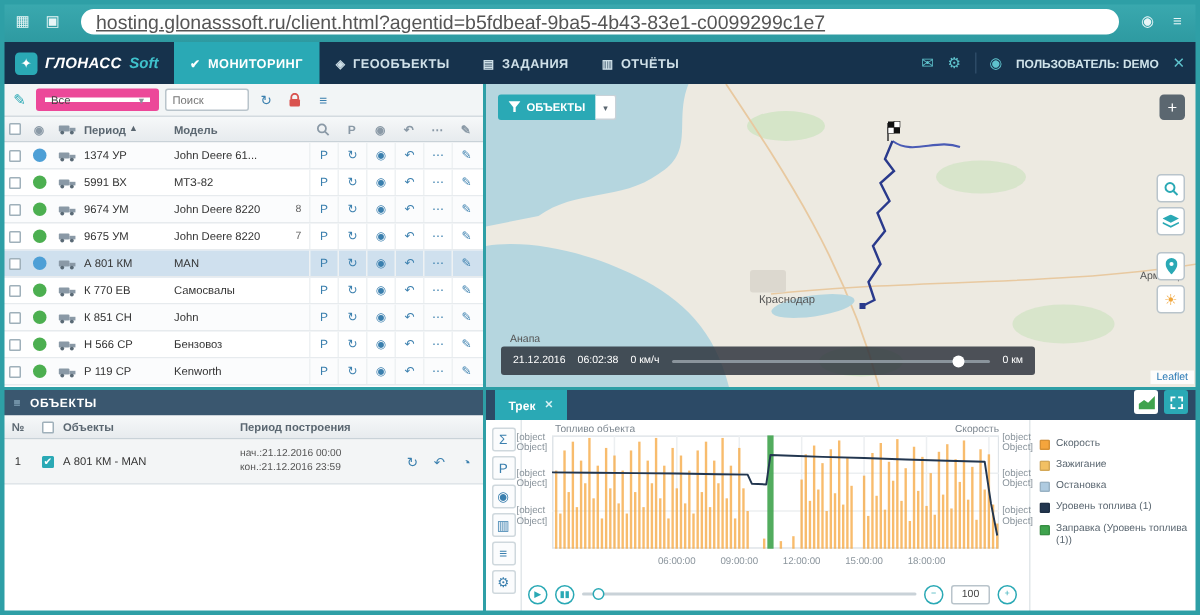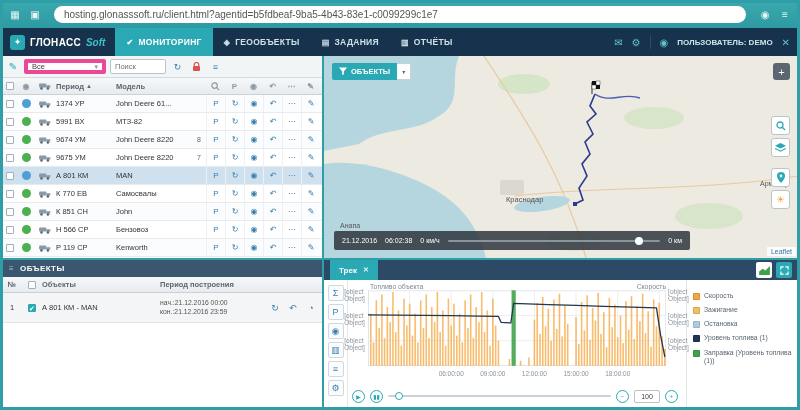--- a/index.html
+++ b/index.html
@@ -5,42 +5,42 @@
   *{margin:0;padding:0;box-sizing:border-box;}
   html,body{width:800px;height:410px;}
   #root{position:relative;width:800px;height:410px;background:#2E9FA6;font-family:"Liberation Sans",sans-serif;overflow:hidden;}
   #root::after{content:"";position:absolute;inset:0;border:3px solid #2E9FA6;pointer-events:none;z-index:50;}
   svg{font-family:inherit;display:block;}
 
   
   .chrome{position:absolute;left:0;top:0;width:800px;height:28px;background:linear-gradient(#3BAAB0,#2E9AA1);display:flex;align-items:center;padding:0 8px;gap:6px;}
   .chrome .cicon{color:#e8f6f7;font-size:10px;width:14px;text-align:center;cursor:pointer;}
   .urlbar{flex:1;height:17px;background:#fff;border-radius:9px;display:flex;align-items:center;padding:0 10px;margin:0 6px;overflow:hidden;}
-  .urlbar span{font-size:10px;color:#555;white-space:nowrap;}
+  .urlbar span{font-size:13px;color:#555;white-space:nowrap;text-decoration:underline;}
 
   
   .nav{position:absolute;left:0;top:28px;width:800px;height:28px;background:#16324C;display:flex;align-items:stretch;}
   .logo{display:flex;align-items:center;gap:5px;padding:0 10px;}
   .logo .lsq{width:15px;height:15px;background:#2AA9B5;border-radius:3px;color:#fff;font-size:9px;display:flex;align-items:center;justify-content:center;}
-  .logo b{color:#fff;font-size:10px;letter-spacing:.3px;}
+  .logo b{color:#fff;font-style:italic;font-size:10px;letter-spacing:.3px;}
   .logo i{color:#3FC1CB;font-size:10px;font-weight:bold;}
   .nav-items{display:flex;align-items:stretch;}
   .nav-item{display:flex;align-items:center;gap:5px;padding:0 11px;color:#cfe0e8;font-size:8.5px;font-weight:bold;letter-spacing:.3px;cursor:pointer;}
   .nav-item[data-active="true"]{background:#2AA9B5;color:#fff;}
   .nav-item .ni{font-size:8px;}
   .nav-right{margin-left:auto;display:flex;align-items:center;gap:9px;padding:0 10px;}
   .nav-right .nricon{color:#5fc3cd;font-size:10px;cursor:pointer;}
   .nav-right .sep{width:1px;height:14px;background:#2c4a66;}
   .nav-user{color:#cfe3ea;font-size:8px;font-weight:bold;}
 
   
   .left-panel{position:absolute;left:2px;top:56px;width:320px;height:202px;background:#fff;overflow:hidden;}
   .lp-toolbar{height:22px;background:#f2f5f6;border-bottom:1px solid #d4dbe0;display:flex;align-items:center;gap:4px;padding:0 4px;}
   .tool-pencil{color:#2AA9B5;font-size:10px;width:14px;text-align:center;cursor:pointer;}
-  .select{height:15px;background:#fff;border:4px solid #ec4899;border-radius:2px;display:flex;align-items:center;justify-content:space-between;padding:0 4px;font-size:7.5px;color:#444;cursor:pointer;}
+  .select{height:15px;background:#fff;border:6px solid #ec4899;border-radius:2px;display:flex;align-items:center;justify-content:space-between;padding:0 4px;font-size:7.5px;color:#444;cursor:pointer;}
   .select .caret{color:#8a949c;font-size:7px;margin-left:4px;}
   .sel-all{width:82px;} .sel-group{width:108px;}
   .search-in{width:56px;height:15px;border:1px solid #b9c4cb;border-radius:2px;font-size:7.5px;padding:0 4px;color:#444;font-family:inherit;}
   .tbtn{width:15px;height:15px;display:flex;align-items:center;justify-content:center;font-size:9px;color:#3a7fae;cursor:pointer;}
   .tbtn.red svg{display:block;}
   .vhead,.vrow{display:grid;grid-template-columns:16px 16px 22px 60px 76px 14px repeat(6,19px);align-items:center;}
   .vhead{height:17px;background:linear-gradient(#f6f8f9,#e7ebee);border-bottom:1px solid #c9d2d8;font-size:7.5px;font-weight:bold;color:#5a6670;}
   .vhead .hic{color:#8a99a6;font-size:8px;text-align:center;}
   .vhead .sort{color:#5a6670;font-size:6px;margin-left:2px;}
   .vrow{height:18px;border-bottom:1px solid #e7ebee;font-size:7.5px;color:#333;cursor:pointer;}
@@ -76,21 +76,21 @@
   .mbtn{width:19px;height:19px;background:#fff;border:1px solid #b9c4cb;border-radius:3px;display:flex;align-items:center;justify-content:center;cursor:pointer;}
   .mbtn.gap{margin-top:8px;}
   .map-status{position:absolute;left:10px;bottom:8px;width:356px;height:19px;background:rgba(40,46,56,.82);border-radius:2px;display:flex;align-items:center;gap:8px;padding:0 8px;z-index:5;}
   .map-status span{color:#fff;font-size:7px;white-space:nowrap;}
   .ms-slider{flex:1;height:2px;background:#8a949c;border-radius:1px;position:relative;cursor:pointer;}
   .ms-thumb{position:absolute;top:-3px;left:88%;width:8px;height:8px;background:#fff;border-radius:50%;}
   .leaflet{position:absolute;right:2px;bottom:2px;background:rgba(255,255,255,.85);color:#2a79b5;font-size:7px;padding:1px 4px;z-index:5;}
 
   
   .track-panel{position:absolute;left:324px;top:260px;width:474px;height:148px;background:#fff;display:flex;flex-direction:column;overflow:hidden;}
-  .tp-header{height:20px;background:#2C4A66;display:flex;align-items:center;flex:none;}
+  .tp-header{height:20px;background:#2C4A66;display:flex;align-items:flex-start;flex:none;}
   .tp-tab{height:20px;background:#2AA9B5;color:#fff;font-size:8px;font-weight:bold;display:flex;align-items:center;gap:6px;padding:0 9px;margin-left:6px;cursor:pointer;}
   .tp-tab .x{font-size:7px;color:#d6f2f4;cursor:pointer;}
   .tp-right{margin-left:auto;display:flex;gap:4px;padding-right:6px;}
   .tp-btn{width:16px;height:16px;border-radius:2px;display:flex;align-items:center;justify-content:center;cursor:pointer;}
   .tp-btn.white{background:#fff;}
   .tp-btn.teal{background:#2AA9B5;}
   .tp-body{flex:1;display:flex;min-height:0;}
   .strip{width:24px;border-right:1px solid #e2e7ea;display:flex;flex-direction:column;align-items:center;gap:3px;padding-top:5px;flex:none;}
   .sbtn{width:16px;height:16px;border:1px solid #cfd8dd;border-radius:2px;color:#3a7fae;font-size:9px;display:flex;align-items:center;justify-content:center;background:#fbfcfd;cursor:pointer;}
   .chart-zone{flex:1;display:flex;flex-direction:column;min-width:0;padding:2px 2px 0 2px;}

